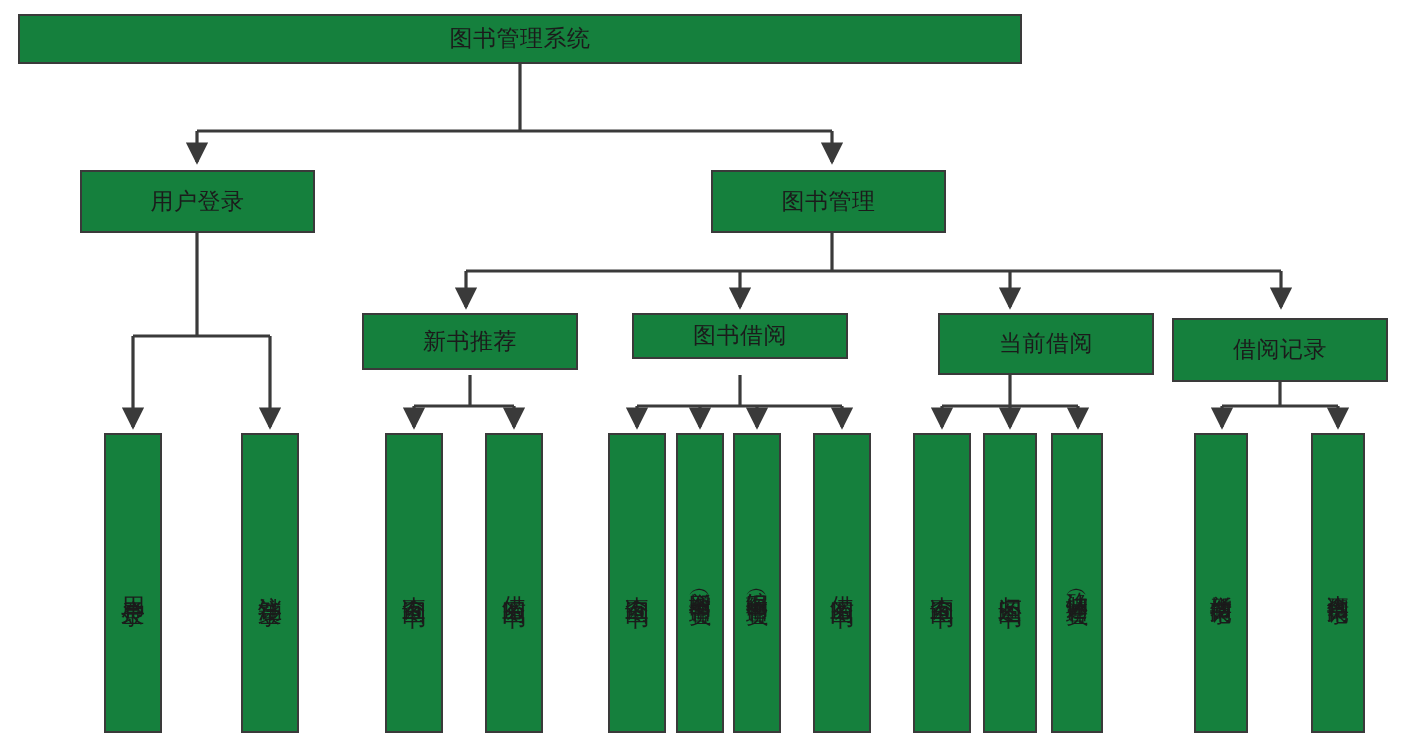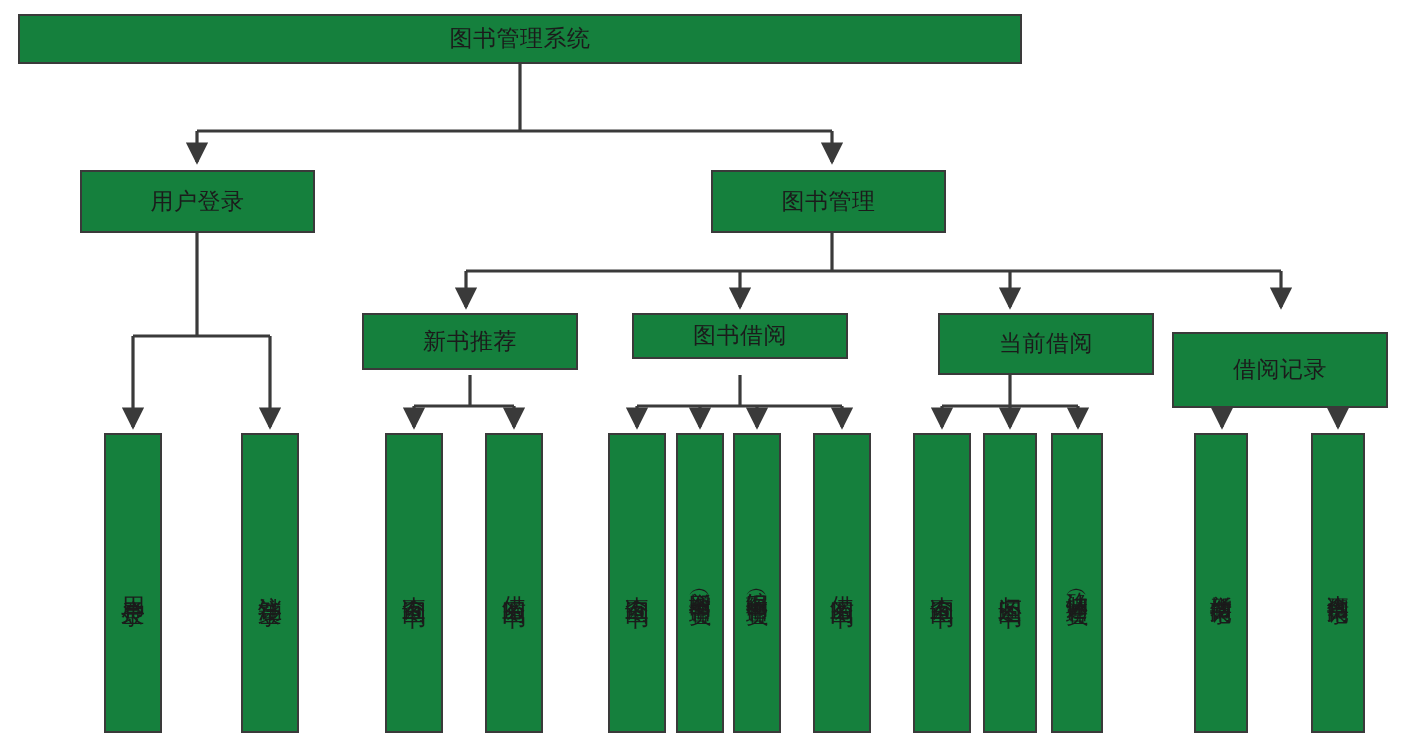--- a/index.html
+++ b/index.html
@@ -142,21 +142,21 @@
 
   <div class="node h" style="left:362px; top:313px; width:216px; height:57px;">
     <span class="lbl">新书推荐</span>
   </div>
   <div class="node h" style="left:632px; top:313px; width:216px; height:46px;">
     <span class="lbl">图书借阅</span>
   </div>
   <div class="node h" style="left:902px; top:313px; width:216px; height:62px;margin-left:36px;">
     <span class="lbl">当前借阅</span>
   </div>
-  <div class="node h" style="left:1172px; top:332px; width:216px; height:76px;">
+  <div class="node h" style="left:1172px; top:318px; width:216px; height:64px;">
     <span class="lbl">借阅记录</span>
   </div>
 
   <div class="node v" style="left:104px; top:433px; width:58px; height:300px;">
     <span class="lbl">用户登录</span>
   </div>
   <div class="node v" style="left:241px; top:433px; width:58px; height:300px;">
     <span class="lbl">注销登录</span>
   </div>
 

